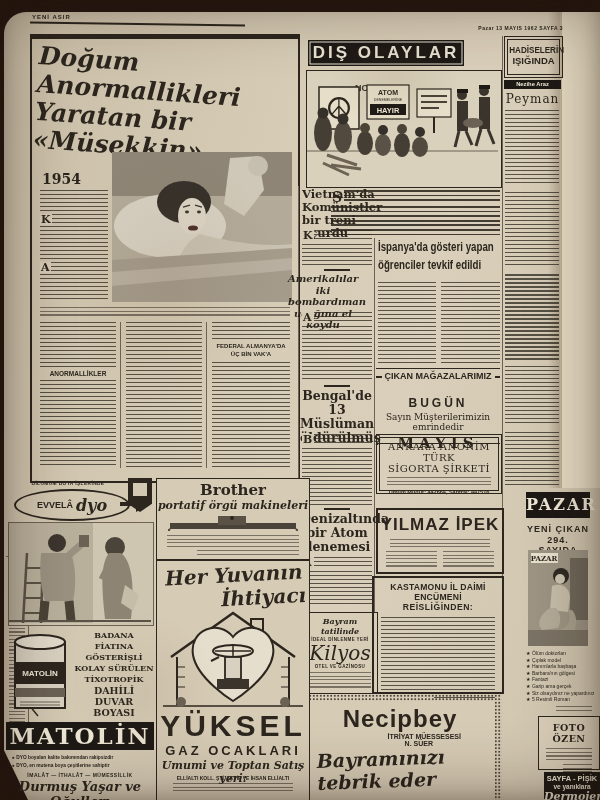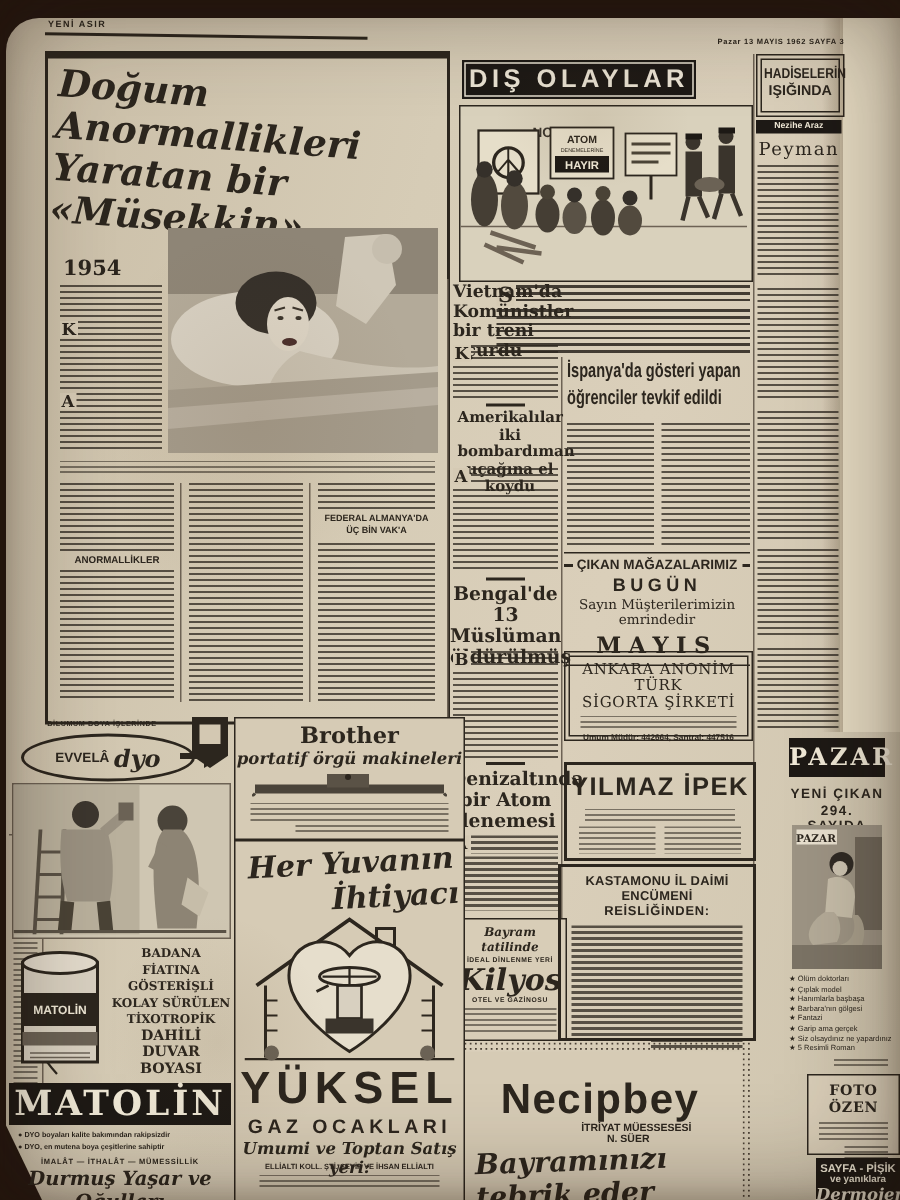--- a/index.html
+++ b/index.html
@@ -143,21 +143,21 @@
   <div class="b serif" style="left:302px;top:188px;width:70px;font-size:11.5px;font-weight:600;line-height:13px;">
     <div>Vietnam'da</div>
     <div>Komünistler</div>
     <div>bir treni uçurdu</div>
   </div>
   <span class="b dropcap" style="left:302px;top:230px;font-size:11px;padding:0 1px;">K</span>
   <div class="b tl" style="left:314px;top:230px;width:58px;height:12px;"></div>
   <div class="b tl" style="left:302px;top:244px;width:70px;height:22px;"></div>
 
   <div class="b" style="left:324px;top:269px;width:26px;height:1.5px;background:#2c261e;"></div>
-  <div class="b serif c" style="left:305px;top:273px;width:70px;font-size:10px;font-weight:bold;line-height:11.5px;">
+  <div class="b serif c" style="left:288px;top:273px;width:70px;font-size:10px;font-weight:bold;font-style:italic;line-height:11.5px;">
     <div>Amerikalılar iki</div>
     <div>bombardıman</div>
     <div>uçağına el koydu</div>
   </div>
   <span class="b dropcap" style="left:302px;top:312px;font-size:11px;padding:0 1px;">A</span>
   <div class="b tl" style="left:314px;top:312px;width:58px;height:12px;"></div>
   <div class="b tl" style="left:302px;top:326px;width:70px;height:56px;"></div>
 
   <div class="b" style="left:324px;top:385px;width:26px;height:1.5px;background:#2c261e;"></div>
   <div class="b serif c" style="left:300px;top:389px;width:74px;font-size:12.5px;font-weight:bold;line-height:14px;">
@@ -175,39 +175,39 @@
     <div>bir Atom</div>
     <div>denemesi</div>
   </div>
   <span class="b dropcap" style="left:302px;top:557px;font-size:11px;padding:0 1px;">A</span>
   <div class="b tl" style="left:314px;top:557px;width:58px;height:12px;"></div>
   <div class="b tl" style="left:302px;top:571px;width:70px;height:36px;"></div>
 
   <div class="b box" style="left:302px;top:612px;width:74px;height:80px;background:#d8cdb7;">
     <div class="c serif" style="font-size:8px;font-weight:bold;font-style:italic;margin-top:3px;">Bayram tatilinde</div>
     <div class="c" style="font-size:4.5px;font-weight:bold;letter-spacing:.4px;margin-top:1px;">İDEAL DİNLENME YERİ</div>
-    <div class="c serif" style="font-size:20px;font-weight:bold;font-style:italic;line-height:22px;">Kilyos</div>
+    <div class="c serif" style="font-size:20px;font-weight:normal;font-style:italic;line-height:22px;">Kilyos</div>
     <div class="c" style="font-size:4.5px;font-weight:bold;letter-spacing:.4px;">OTEL VE GAZİNOSU</div>
     <div class="tl3" style="margin:3px 6px 0;height:18px;"></div>
   </div>
 
   <div class="b" style="left:378px;top:238px;width:124px;">
     <div class="cond" style="font-size:13.5px;font-weight:bold;line-height:18px;">İspanya'da gösteri yapan</div>
     <div class="cond" style="font-size:13.5px;font-weight:bold;line-height:18px;">öğrenciler tevkif edildi</div>
   </div>
   <div class="b tl" style="left:378px;top:282px;width:58px;height:84px;"></div>
   <div class="b tl" style="left:441px;top:282px;width:59px;height:84px;"></div>
 
   <div class="b" style="left:376px;top:368px;width:124px;height:74px;border-top:1.5px solid #2c261e;border-bottom:1.5px solid #2c261e;">
     <div style="display:flex;align-items:flex-start;margin-top:2px;">
       <div class="dash"></div>
       <span style="font-size:9px;font-weight:bold;padding:0 3px;white-space:nowrap;">ÇIKAN MAĞAZALARIMIZ</span>
       <div class="dash"></div>
     </div>
-    <div class="c" style="font-size:12px;font-weight:bold;letter-spacing:3px;margin-top:2px;">BUGÜN</div>
+    <div class="c" style="font-size:12px;font-weight:bold;letter-spacing:3px;margin-top:15px;">BUGÜN</div>
     <div class="c serif" style="font-size:9px;margin-top:2px;">Sayın Müşterilerimizin</div>
     <div class="c serif" style="font-size:9px;">emrindedir</div>
     <div class="c serif" style="font-size:15px;font-weight:bold;letter-spacing:5px;margin-top:2px;">MAYIS</div>
   </div>
 
   <div class="b" style="left:376px;top:434px;width:124px;height:58px;border:1.5px solid #2c261e;outline:1px solid #2c261e;outline-offset:-4px;">
     <div class="c serif" style="font-size:10px;margin-top:6px;letter-spacing:.5px;">ANKARA ANONİM TÜRK</div>
     <div class="c serif" style="font-size:10px;letter-spacing:.5px;">SİGORTA ŞİRKETİ</div>
     <div class="tl3" style="margin:3px 10px 0;height:10px;"></div>
     <div class="c" style="font-size:5.5px;font-weight:bold;margin-top:2px;">Umum Müdür: 442664, Santral: 447516</div>
@@ -224,21 +224,21 @@
 
   <div class="b" style="left:372px;top:576px;width:128px;height:114px;border:2px solid #2c261e;">
     <div class="c" style="font-size:8.6px;font-weight:bold;margin-top:4px;letter-spacing:.2px;">KASTAMONU İL DAİMİ ENCÜMENİ</div>
     <div class="c" style="font-size:8.6px;font-weight:bold;letter-spacing:.5px;">REİSLİĞİNDEN:</div>
     <div class="tl" style="margin:5px 7px 0;height:74px;"></div>
     <div class="tl" style="margin:2px 7px 0 60px;height:6px;"></div>
   </div>
 
   <div class="b dots" style="left:298px;top:694px;width:204px;height:106px;">
     <div style="position:absolute;left:7px;top:7px;right:7px;bottom:0;background:#d6cbb5;">
-      <div class="c" style="font-size:28px;font-weight:bold;letter-spacing:1px;margin-top:16px;">Necipbey</div>
+      <div class="c" style="font-size:24px;font-weight:bold;letter-spacing:1px;margin-top:4px;">Necipbey</div>
       <div style="font-size:7px;font-weight:bold;text-align:right;padding-right:34px;">İTRİYAT MÜESSESESİ</div>
       <div style="font-size:7px;font-weight:bold;text-align:right;padding-right:62px;">N. SÜER</div>
       <div class="serif" style="font-size:19px;font-style:italic;font-weight:bold;padding-left:12px;transform:rotate(-2deg);">Bayramınızı tebrik eder</div>
     </div>
   </div>
 
   <div class="b" style="left:504px;top:36px;width:57px;height:40px;border:1.5px solid #2c261e;outline:1px solid #2c261e;outline-offset:-4px;">
     <div class="c cond" style="font-size:9.5px;font-weight:bold;margin-top:7px;transform-origin:center top;transform:scaleX(.85);">HADİSELERİN</div>
     <div class="c" style="font-size:9.5px;font-weight:bold;">IŞIĞINDA</div>
   </div>

